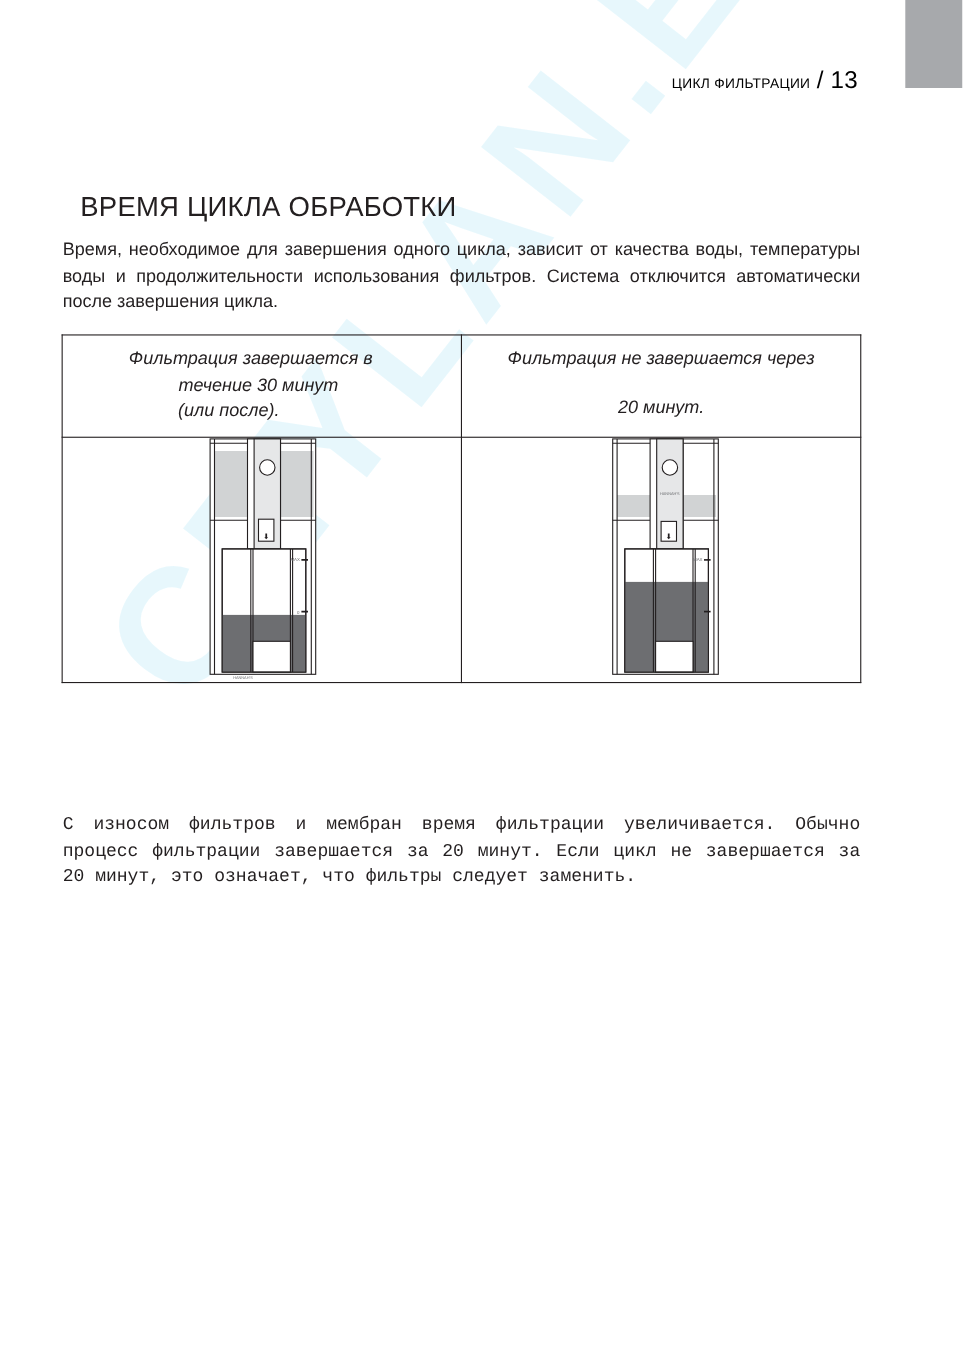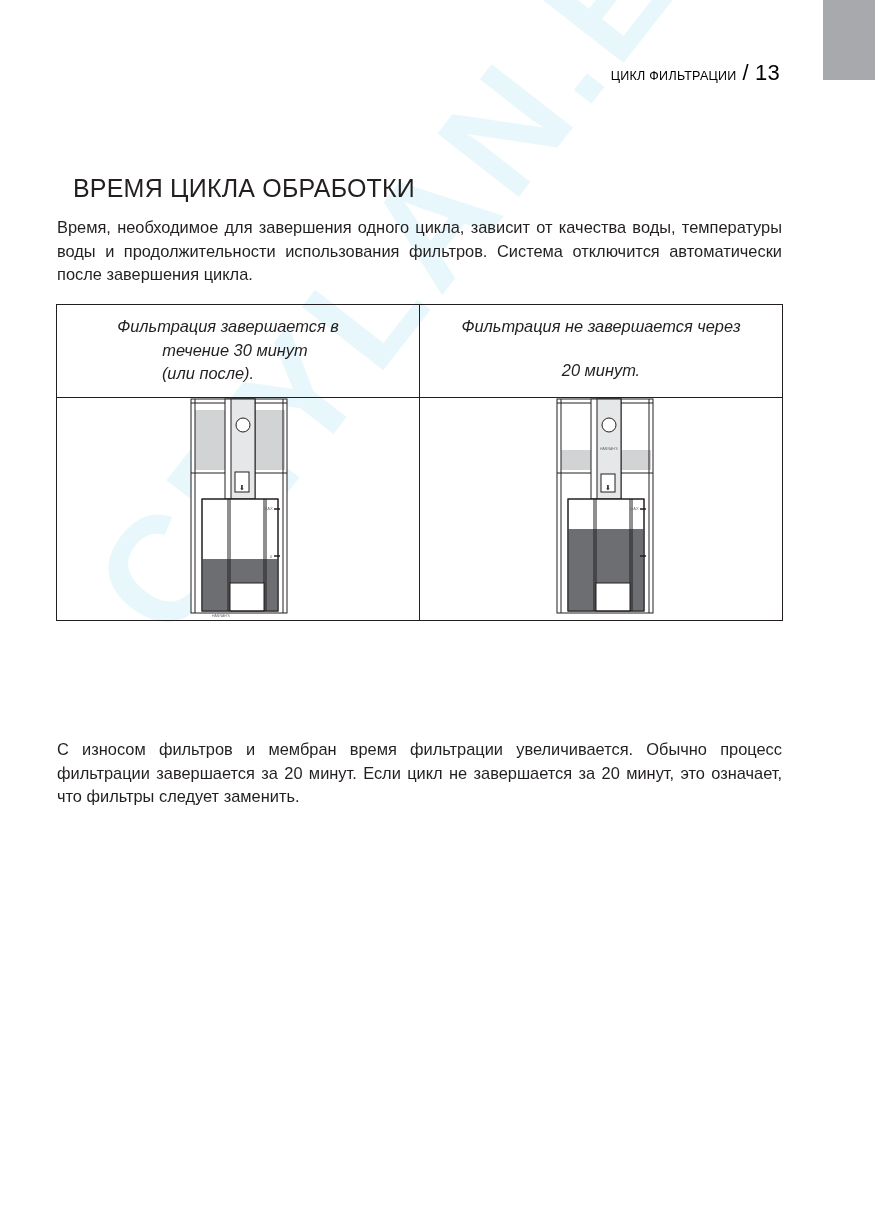--- a/index.html
+++ b/index.html
@@ -14,21 +14,21 @@
                white-space:nowrap; letter-spacing:10px; pointer-events:none; }
   h1 { position:absolute; left:57px; top:158px; margin:16px; font-weight:normal; font-size:25px; letter-spacing:0.2px; }
   .p1 { position:absolute; left:57px; top:216px; width:725px; margin:0; font-size:16.4px; line-height:23.5px; text-align:justify; }
   table.cmp { position:absolute; left:56px; top:304px; width:725px; border-collapse:collapse; }
   table.cmp td { border:1.5px solid #231f20; vertical-align:top; font-size:16.4px; line-height:23.5px; padding:0; }
   .h-left { height:92px; }
   .h-left div, .h-right div { padding-top:10px;font-style:italic; }
   .img-row td { height:222px; position:relative; }
   .lbl-row td { height:54px; }
   .lbl { padding-top:6px; }
-  .p2 { position:absolute; left:57px; top:738px; width:725px; margin:0; font-size:16.4px; line-height:23.5px; text-align:justify; }
+  .p2 { position:absolute; left:57px; top:738px; width:725px; margin:0; font-size:16.4px; line-height:23.5px; text-align:justify;font-family:Liberation Mono, monospace; }
   svg text { font-family:"Liberation Sans", sans-serif; }
 </style>
 </head>
 <body>
 
 <div class="tab-marker"></div>
 
 <div class="running-header">
   <span class="sect">ЦИКЛ ФИЛЬТРАЦИИ</span>
   <span class="pg">/</span>

